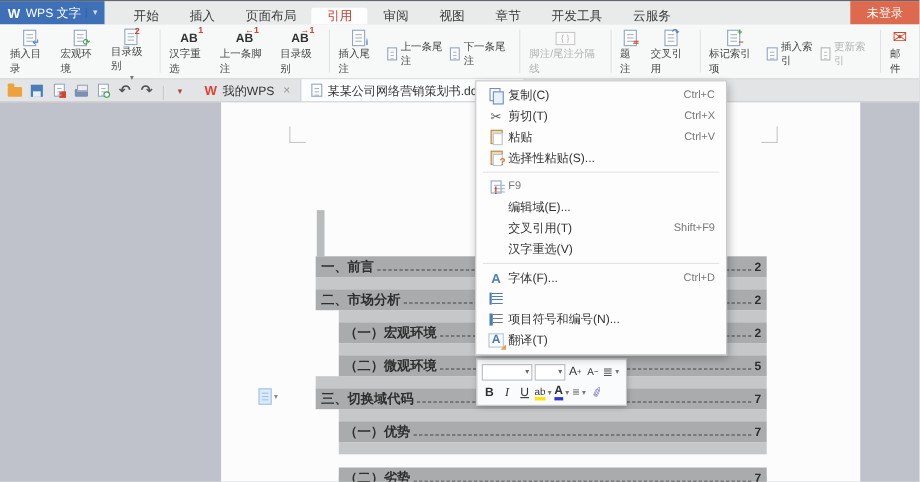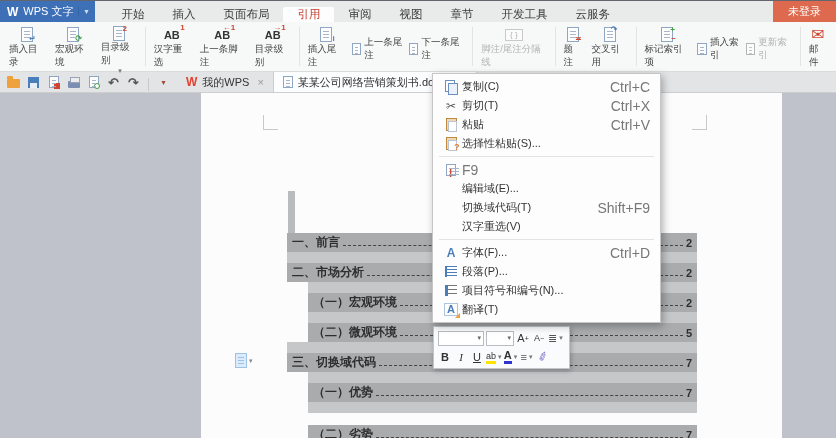--- a/index.html
+++ b/index.html
@@ -83,21 +83,21 @@
   .toc-page { font-size:11px; font-weight:bold; }
   .toc-update-btn { position:absolute; left:34px; top:260px; display:flex; align-items:center; gap:2px; }
   .i-doc.bluefill { border-color:#9EC1E8; background:#DCEBFA; } .i-doc.bluefill::after{ background:#9EC1E8; box-shadow:0 3px 0 #9EC1E8,0 6px 0 #9EC1E8; }
   .toc-update-btn .cv { font-size:7px; color:#888; }
 
   
   .cmenu { position:absolute; left:432px; top:73px; width:229px; background:#FDFDFD; border:1px solid #C6C6C6; box-shadow:2px 3px 8px rgba(0,0,0,.3); padding:3px 0; z-index:40; }
   .mitem { display:flex; align-items:center; height:19px; padding:0 10px 0 7px; font-size:11px; color:#333; }
   .mic { width:22px; display:flex; justify-content:center; align-items:center; position:relative; }
   .mlabel { flex:1; white-space:nowrap; }
-  .mshort { color:#777; font-size:14px; }
+  .mshort { color:#777; font-size:10px; }
   .msep { height:1px; background:#E3E3E3; margin:3px 6px; }
   .ic-copy { width:13px; height:13px; position:relative; }
   .ic-copy::before { content:""; position:absolute; left:0; top:0; width:8px; height:10px; border:1px solid #6B8FBE; background:#fff; }
   .ic-copy::after { content:""; position:absolute; left:3px; top:3px; width:8px; height:10px; border:1px solid #6B8FBE; background:#EAF1FA; }
   .ic-cut { color:#555; font-size:12px; }
   .ic-clip { width:11px; height:13px; border:1px solid #C08A3E; background:#E8D9BF; position:relative; }
   .ic-clip::before { content:""; position:absolute; left:1px; top:2px; width:7px; height:9px; background:#fff; border:1px solid #B9C5D6; }
   .ic-clip.q::after { content:"?"; position:absolute; right:-4px; bottom:-3px; color:#E07B2F; font-size:9px; font-weight:bold; }
   .ic-field { position:relative; }
   .ic-field::after { content:"!"; position:absolute; right:-4px; bottom:-3px; color:#D0452F; font-size:10px; font-weight:bold; }
@@ -402,41 +402,40 @@
         </span>
       <span class="mshort">F9</span>
     </div>
     <div class="mitem">
       <span class="mic"></span>
       <span class="mlabel">编辑域(E)...</span>
       <span class="mshort"></span>
     </div>
     <div class="mitem">
       <span class="mic"></span>
-      <span class="mlabel">切换域代码(T)</span>
+      <span class="mlabel">交叉引用(T)</span>
       <span class="mshort">Shift+F9</span>
     </div>
     <div class="mitem">
       <span class="mic"></span>
       <span class="mlabel">汉字重选(V)</span>
       <span class="mshort"></span>
     </div>
     <div class="msep"></div>
     <div class="mitem">
       <span class="mic">
           <span class="ic-font">A</span>
         </span>
       <span class="mlabel">字体(F)...</span>
       <span class="mshort">Ctrl+D</span>
     </div>
     <div class="mitem">
       <span class="mic">
           <span class="ic-para"></span>
         </span>
-      <span class="mlabel">段落(P)...</span>
       <span class="mshort"></span>
     </div>
     <div class="mitem">
       <span class="mic">
           <span class="ic-bullets"></span>
         </span>
       <span class="mlabel">项目符号和编号(N)...</span>
       <span class="mshort"></span>
     </div>
     <div class="mitem">

